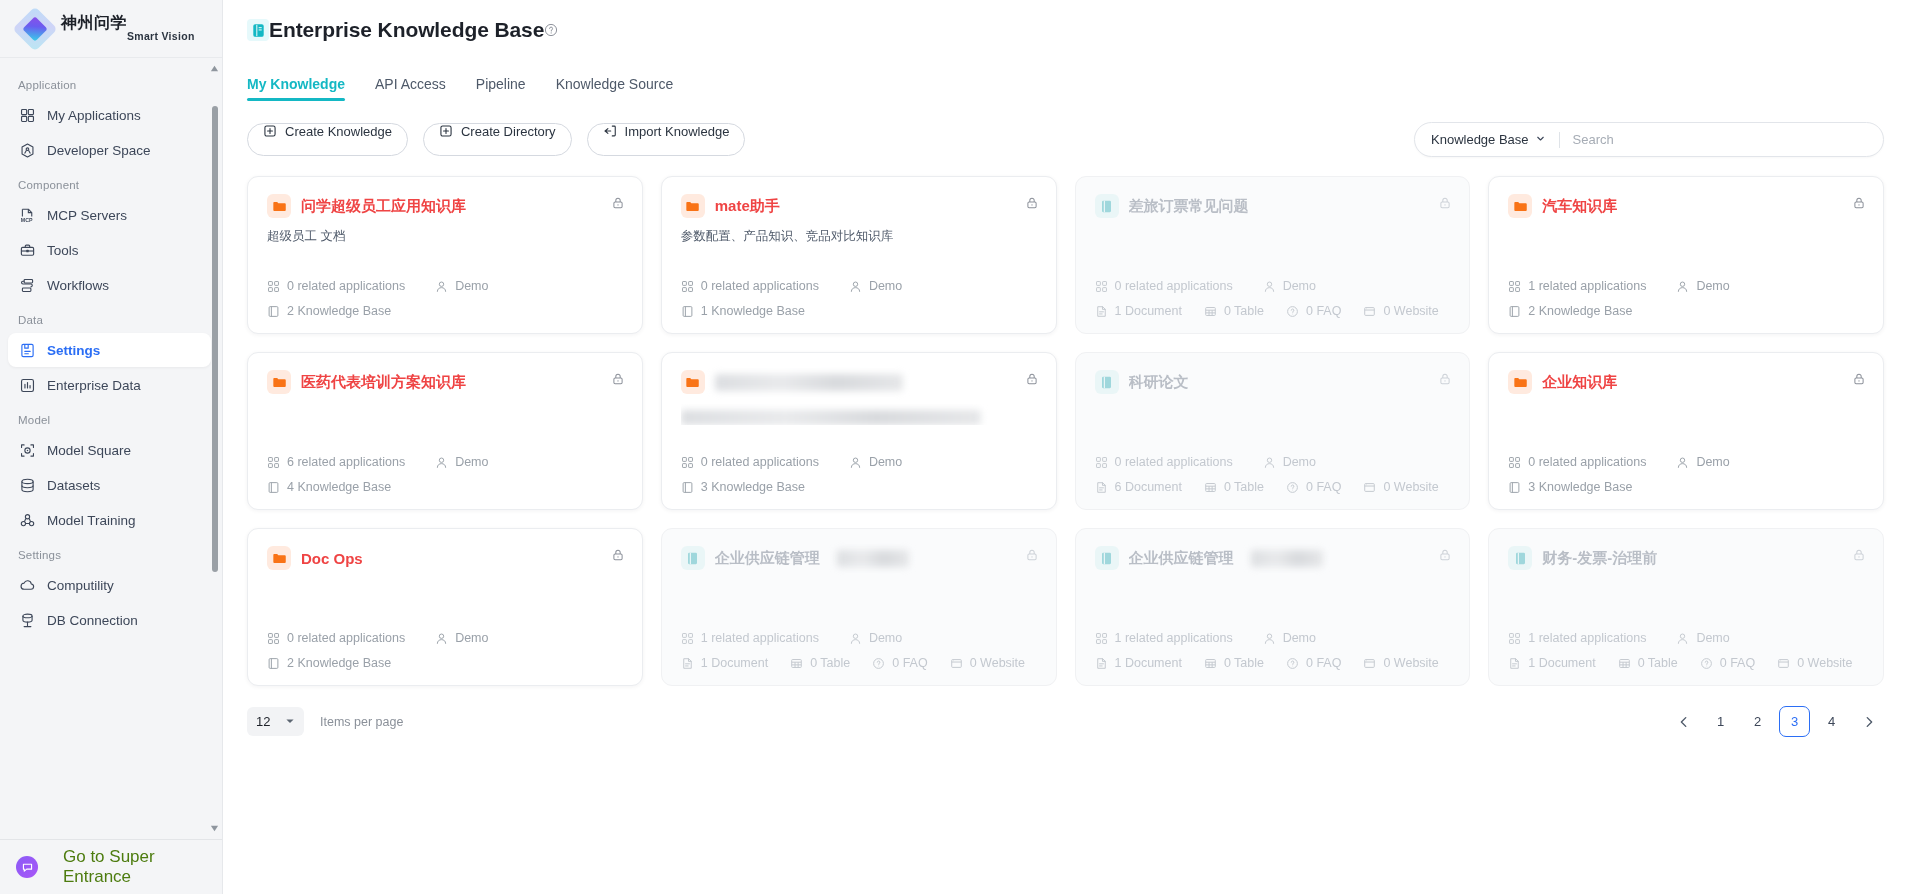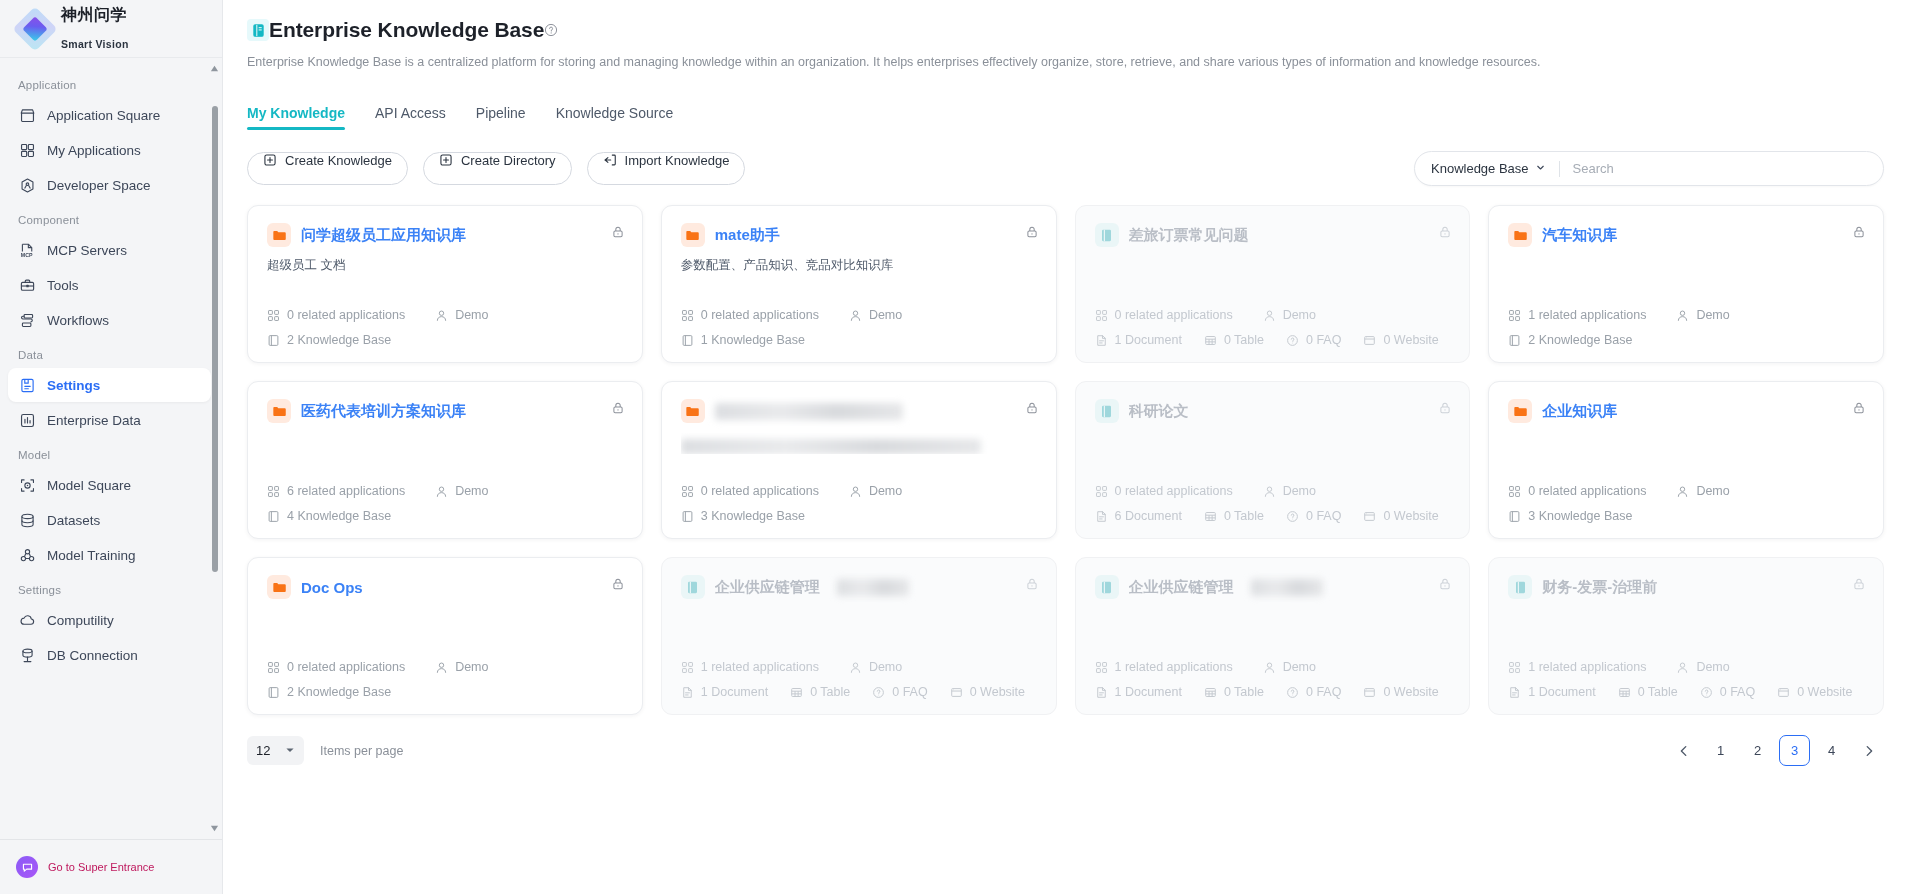--- a/index.html
+++ b/index.html
@@ -30,21 +30,21 @@
   .logo-diamond .d-outer {
     position: absolute; left: 1px; top: 1px; width: 32px; height: 32px;
     background: linear-gradient(135deg,#bcdcf8 0%,#cfd4f7 45%,#b9e7f3 100%);
     transform: rotate(45deg); border-radius: 5px;
   }
   .logo-diamond .d-inner {
     position: absolute; left: 8px; top: 8px; width: 18px; height: 18px;
     background: linear-gradient(140deg,#8b4fe8 0%,#6a5cf0 40%,#35d3e8 100%);
     transform: rotate(45deg); border-radius: 3px;
   }
-  .brand-text { display: flex; flex-direction: column; line-height: 1; }
+  .brand-text { display: flex; flex-direction: row; line-height: 1; }
   .brand-cn { font-size: 16px; font-weight: 700; color: #1d2129; letter-spacing: .5px; }
   .brand-en { font-size: 10.5px; font-weight: 700; color: #2b3440; margin-top: 16px; letter-spacing: .3px; }
 
   .nav-scroll {
     flex: 1; overflow: hidden; padding-top: 10px; position: relative;
   }
   .nav-group-label {
     font-size: 11.5px; color: #8a9099; padding: 11px 0 6px 18px; letter-spacing: .2px;
   }
   .nav-item {
@@ -68,21 +68,21 @@
   .sidebar-footer {
     height: 55px; border-top: 1px solid #e3e5e8;
     display: flex; align-items: center; gap: 10px; padding-left: 16px;
     background: #f4f5f7;
   }
   .se-badge {
     width: 22px; height: 22px; border-radius: 50%;
     background: linear-gradient(135deg,#8b5cf6,#a855f7);
     display: flex; align-items: center; justify-content: center; flex: 0 0 22px;
   }
-  .se-label { font-size: 11px; color: #be185d; }
+  .se-label { font-size: 17px; color: #4d7c0f; margin-left: 15px; }
 
   
   .main { flex: 1; height: 894px; background: #fff; overflow: hidden; position: relative; }
   .main-inner { padding: 18px 28px 0 24px; }
 
   .page-title-row { display: flex; align-items: center; gap: 0; }
   .title-ico {
     width: 22px; height: 22px; border-radius: 4px; background: #e6f9fb;
     display: flex; align-items: center; justify-content: center; flex: 0 0 22px;
   }
@@ -152,21 +152,21 @@
 
   .card-head { display: flex; align-items: center; gap: 10px; }
   .card-ico {
     width: 24px; height: 24px; border-radius: 6px; flex: 0 0 24px;
     display: flex; align-items: center; justify-content: center;
   }
   .card-ico.folder { background: #ffeadf; }
   .card-ico.book { background: #dcf5f7; }
   .card.muted .card-ico.book { background: #eaf6f7; }
   .card-title {
-    font-size: 15px; font-weight: 700; color: #3b82f6;
+    font-size: 15px; font-weight: 700; color: #ef4444;
     white-space: nowrap; overflow: hidden; text-overflow: ellipsis;
   }
   .lock { position: absolute; right: 17px; top: 19px; color: #8b9099; }
   .card-sub {
     font-size: 12.5px; color: #4e5969; margin-top: 10px; line-height: 1.4;
     overflow: hidden;
   }
   .card-spacer { flex: 1; }
   .meta, .meta2 {
     display: flex; align-items: center; font-size: 12.5px; color: #9aa1a9;
@@ -219,29 +219,20 @@
     </div>
     <div class="brand-text">
       <span class="brand-cn">神州问学</span>
       <span class="brand-en">Smart Vision</span>
     </div>
   </div>
 
   <div class="nav-scroll">
     <div id="nav-mount">
         <div class="nav-group-label">Application</div>
-    <div class="nav-item">
-      <span class="ico">
-            <svg width="17" height="17" viewBox="0 0 20 20" fill="none" stroke="currentColor" stroke-width="1.35">
-              <path d="M3 7.2V16a1 1 0 0 0 1 1h12a1 1 0 0 0 1-1V7.2"></path>
-              <path d="M2.6 7.2 4 3.4h12l1.4 3.8z" stroke-linejoin="round"></path>
-            </svg>
-          </span>
-      <span>Application Square</span>
-    </div>
     <div class="nav-item">
       <span class="ico">
             <svg width="17" height="17" viewBox="0 0 20 20" fill="none" stroke="currentColor" stroke-width="1.35">
               <rect x="3" y="3" width="6" height="6" rx="1"></rect>
               <rect x="11" y="3" width="6" height="6" rx="1"></rect>
               <rect x="3" y="11" width="6" height="6" rx="1"></rect>
               <rect x="11" y="11" width="6" height="6" rx="1"></rect>
             </svg>
           </span>
       <span>My Applications</span>
@@ -396,21 +387,20 @@
       <h1 class="page-title">Enterprise Knowledge Base</h1>
       <span class="help-ico">
         <svg width="14" height="14" viewBox="0 0 16 16" fill="none" stroke="currentColor" stroke-width="1.1">
           <circle cx="8" cy="8" r="6.4"></circle>
           <path d="M6.3 6.2a1.75 1.75 0 1 1 2.1 1.9v1.1" stroke-linecap="round"></path>
           <circle cx="8.2" cy="11.3" r=".62" fill="currentColor" stroke="none"></circle>
         </svg>
       </span>
     </div>
 
-    <p class="page-desc">Enterprise Knowledge Base is a centralized platform for storing and managing knowledge within an organization. It helps enterprises effectively organize, store, retrieve, and share various types of information and knowledge resources.</p>
 
     <nav class="tabs">
         <div class="tab active">My Knowledge</div>
         <div class="tab">API Access</div>
         <div class="tab">Pipeline</div>
         <div class="tab">Knowledge Source</div>
       </nav>
 
     <div class="toolbar">
       <div class="tb-left">

